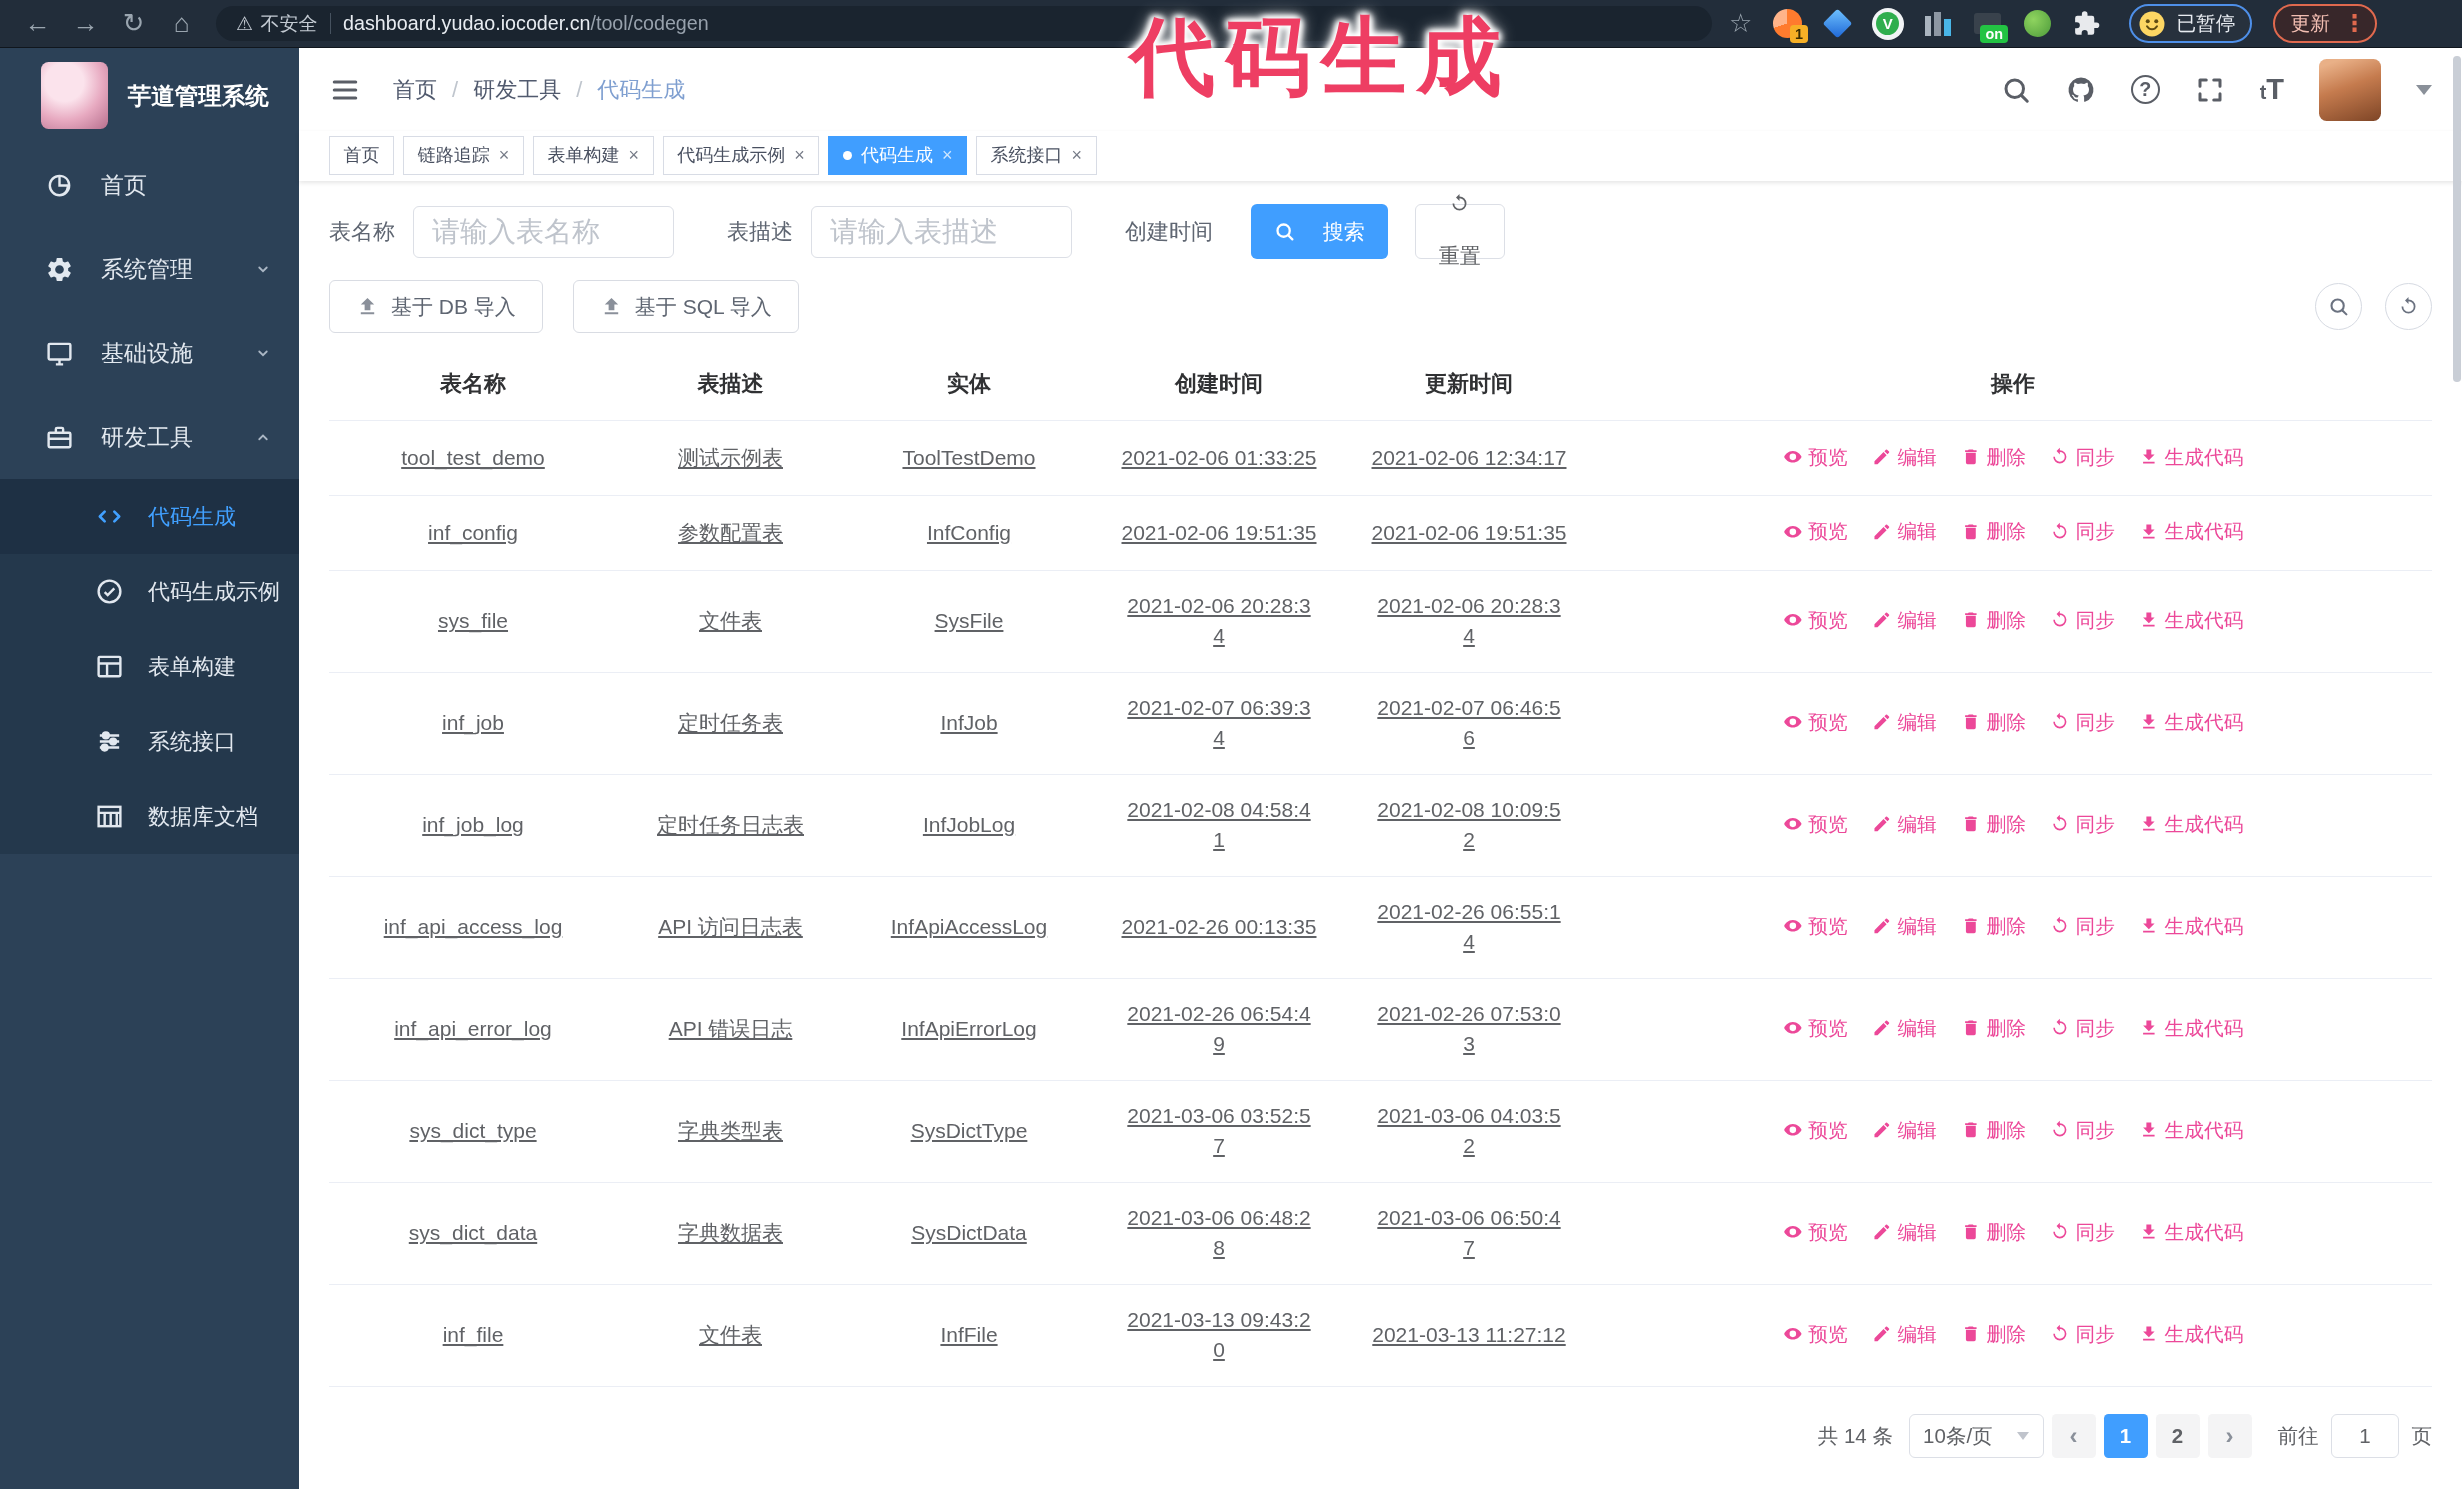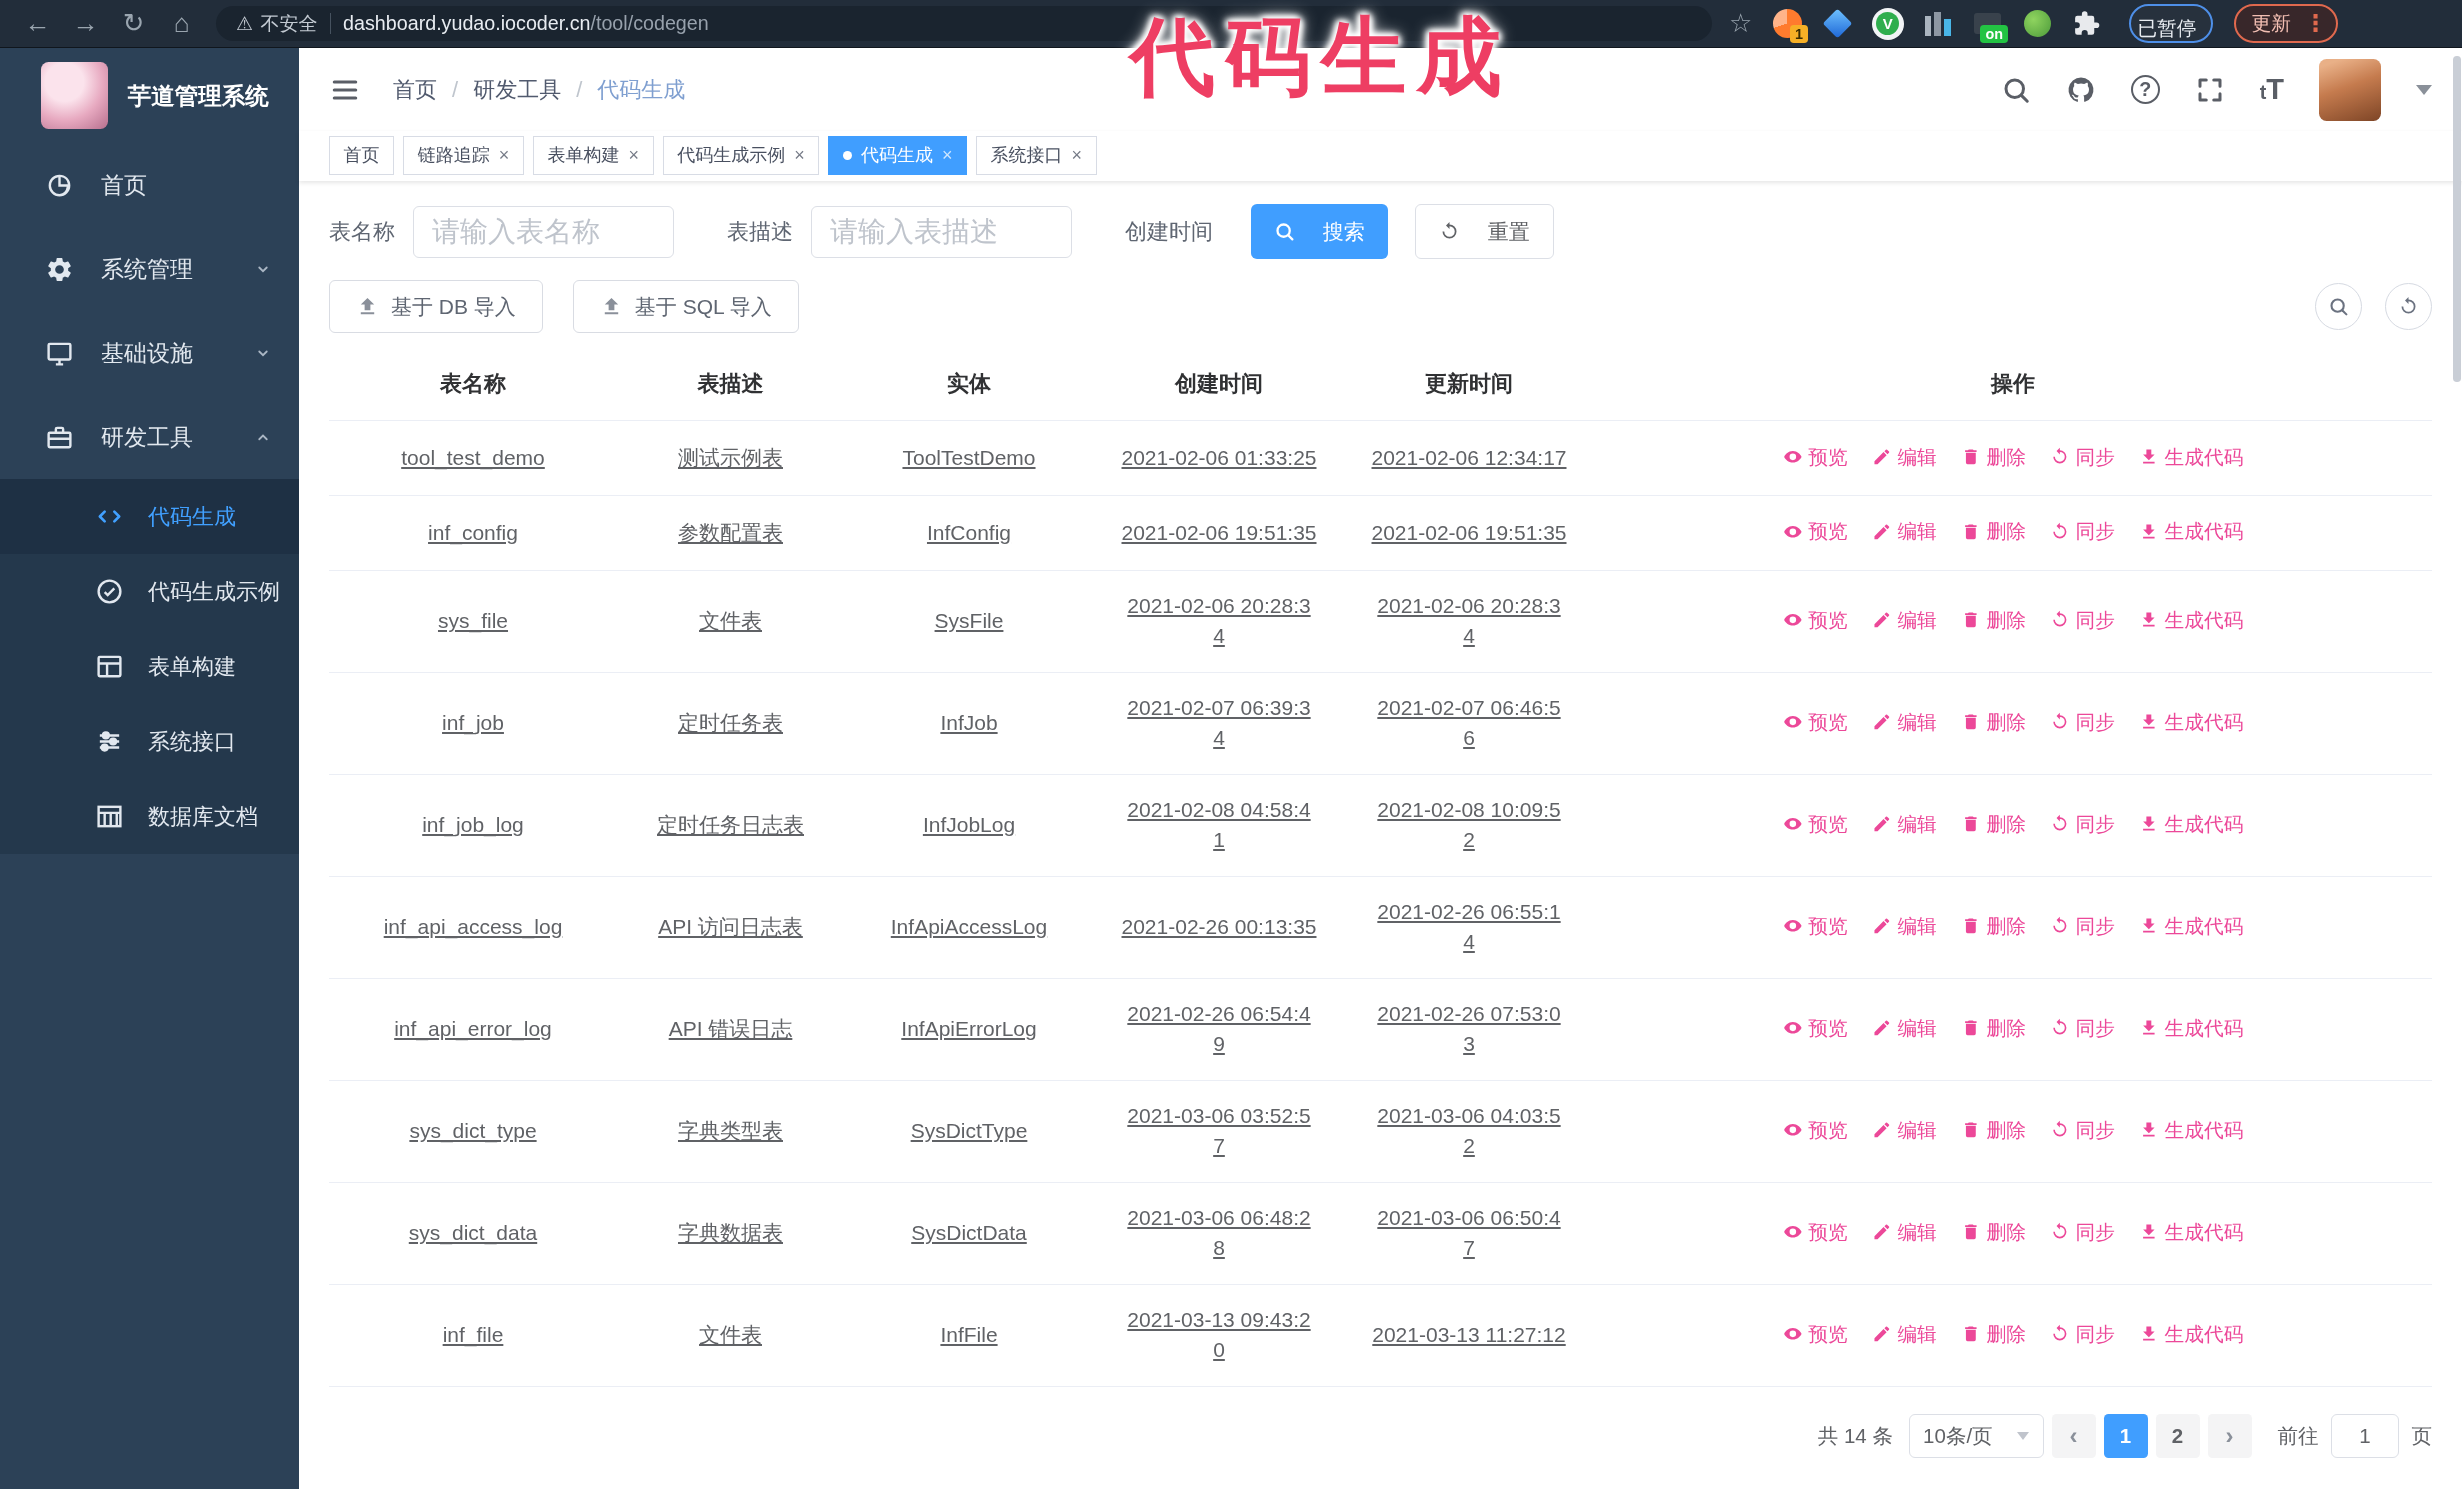--- a/index.html
+++ b/index.html
@@ -18,21 +18,21 @@
   .url-text { font-size:19.7px; color:#e8ecf1; white-space:nowrap; }
   .url-text .path { color:#97a1ac; }
   .star-ic { color:#9aa5af; font-size:26px; margin:0 6px 0 10.6px; }
   .ext-row { display:flex; align-items:center; gap:18px; margin:0 7.6px; }
   .ext { width:32px; height:32px; position:relative; display:flex; align-items:center; justify-content:center; }
   .badge { position:absolute; right:-4.5px; bottom:-3px; background:#f6b026; color:#3a2d00;
     font-size:14.4px; line-height:18px; padding:0 5.3px; border-radius:3.8px; font-weight:bold;}
   .badge.green { background:#23c343; color:#fff; }
   .pill { height:39px; border-radius:20.5px; display:flex; align-items:center; gap:9px;
     font-size:19.7px; padding:0 15px; white-space:nowrap; }
-  .pill.paused { border:2.3px solid #4e8fe8; background:#27313d; color:#e8ecf1; padding-left:6px; margin-left:12px;flex-direction:column;}
+  .pill.paused { border:2.3px solid #4e8fe8; background:#27313d; color:#e8ecf1; padding-left:6px; margin-left:12px;}
   .pill.update { border:2.3px solid #e0694e; background:#38272a; color:#f2beb2; margin-left:15px; padding-right:9px;}
   .vdots { color:#e0694e; font-size:23px; letter-spacing:0; margin-left:4.5px; font-weight:bold;}
 
   
   .app { display:flex; height:1441px; }
   .sidebar { width:299px; background:#2c4157; color:#e2e8ef; flex-shrink:0; }
   .logo-row { height:95px; display:flex; align-items:center; gap:19.7px; padding-left:41px; }
   .logo-img { width:67px; height:67px; border-radius:7.6px;
     background:radial-gradient(circle at 35% 30%, #fbe3ec 0 30%, #e7a9c0 60%, #b66f8d 100%); }
   .app-title { font-size:23.5px; font-weight:bold; color:#ffffff; white-space:nowrap; }
@@ -84,21 +84,21 @@
   .f-input::placeholder { color:#bfc4cc; }
   .gap-lg { width:53px; }
   .date-box { width:356px; height:56px; border:1.5px solid #dcdfe6; border-radius:6px;
     display:flex; align-items:center; gap:10.6px; padding:0 15px; color:#bfc4cc; font-size:20.5px; }
   .date-box .ic { width:23px; height:23px; color:#c0c4cc; }
   .date-ph { white-space:nowrap; }
   .btn { height:55px; border-radius:6px; display:inline-flex; align-items:center; justify-content:center;
     gap:28px; font-size:21px; cursor:pointer; border:none; font-family:inherit; }
   .btn .ic { width:21px; height:21px; }
   .btn-primary { background:#409eff; color:#fff; padding:0 23px; margin-left:19.7px; }
-  .btn-plain { background:#fff; color:#606266; border:1.5px solid #dcdfe6; padding:0 23px; margin-left:27px; }
+  .btn-plain { background:#fff; color:#606266; border:1.5px solid #dcdfe6; padding:0 23px; margin-left:27px;flex-direction:column; }
   .toolbar-row { display:flex; align-items:center; margin-bottom:15px; }
   .btn-outline { height:53px; background:#fff; border:1.5px solid #d9dce3; border-radius:6px;
     color:#5f6672; font-size:21px; display:inline-flex; align-items:center; gap:12px; padding:0 26px;
     margin-right:30px; cursor:pointer; }
   .btn-outline .ic { width:23px; height:23px; color:#8a909a; }
   .mini-circles { margin-left:auto; display:flex; gap:23px; }
   .circle-btn { width:47px; height:47px; border-radius:50%; border:1.5px solid #d6dae2; background:#fff;
     display:flex; align-items:center; justify-content:center; color:#6b7280; cursor:pointer; }
   .circle-btn .ic { width:21px; height:21px; }
 

